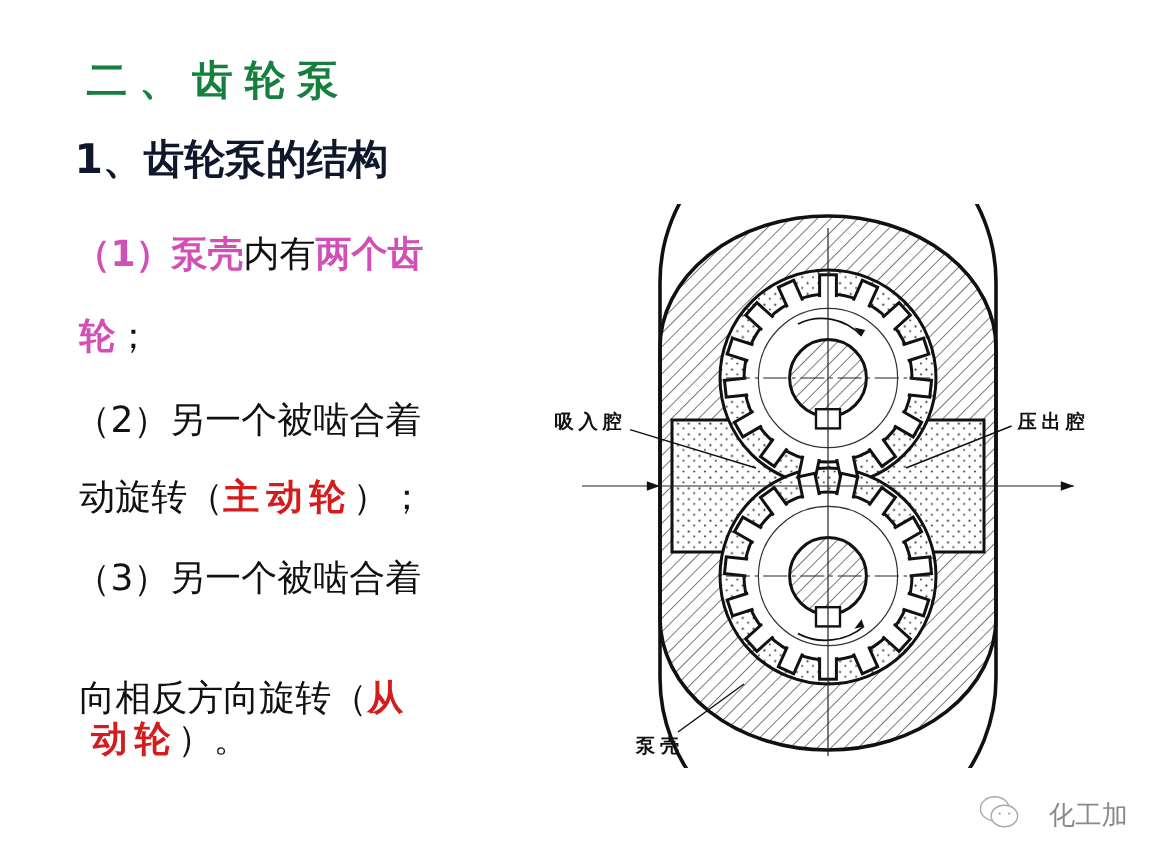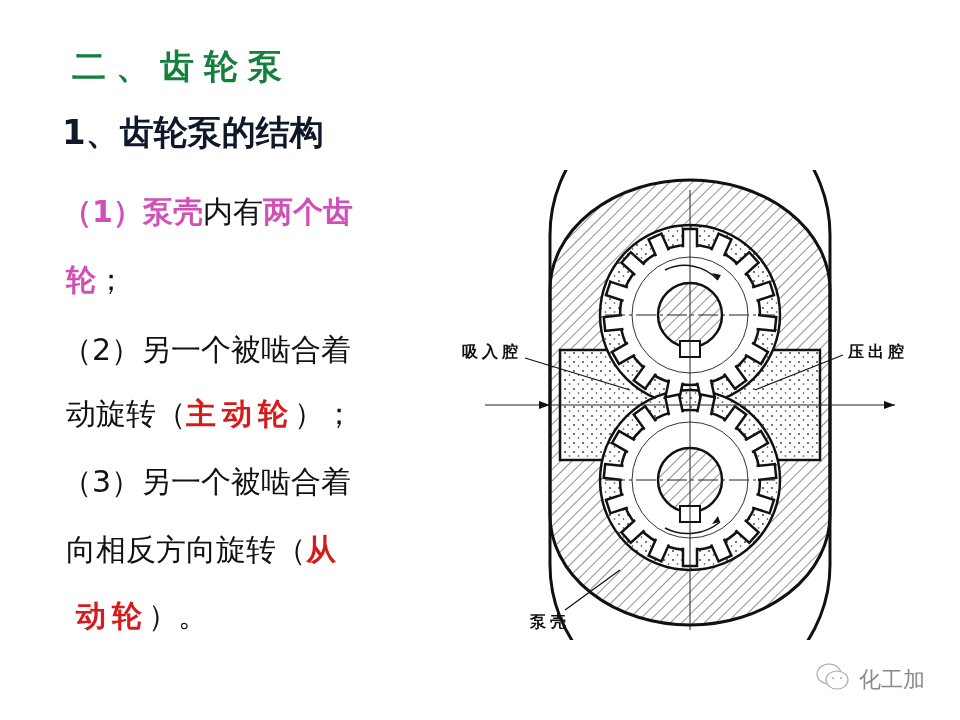--- a/index.html
+++ b/index.html
@@ -13,21 +13,21 @@
     font-family: "DejaVu Serif", serif; color:#15803d;
   }
   .h2 {
     left:62px; top:110px; font-size:34px; font-weight:bold; color:#0f172a;
   }
   .line { font-size:30px; color:#111; white-space:nowrap; }
   .pink { color:#d24fb8; font-weight:bold; }
   .red  { color:#d51c1c; font-weight:bold; font-family:"DejaVu Serif", serif; letter-spacing:6px; }
   .diagram { left:455px; top:170px; width:470px; height:470px; }
   .label-cn { font-family:"DejaVu Serif", serif; font-size:16px; color:#111; font-weight:bold; letter-spacing:4px; }
-  .wm { left:815px; top:662px; display:flex; align-items:center; gap:8px; color:#8a8a8a; font-size:22px; }
+  .wm { left:815px; top:662px; display:flex; align-items:center; gap:23px; color:#8a8a8a; font-size:22px; }
 </style>
 </head>
 <body>
 
 <div class="abs h1">二、齿轮泵</div>
 <div class="abs h2">1、齿轮泵的结构</div>
 
 <div class="abs line" style="left:62px; top:192px;">
   <span class="pink">（1）</span><span class="pink">泵壳</span><span>内有</span><span class="pink">两个齿</span>
 </div>
@@ -38,21 +38,21 @@
 <div class="abs line" style="left:62px; top:330px;">
   <span>（2）</span><span>另一个被啮合着</span>
 </div>
 <div class="abs line" style="left:66px; top:394px;">
   <span>动旋转（</span><span class="red">主动轮</span><span>）；</span>
 </div>
 
 <div class="abs line" style="left:62px; top:462px;">
   <span>（3）</span><span>另一个被啮合着</span>
 </div>
-<div class="abs line" style="left:66px; top:530px;">
+<div class="abs line" style="left:66px; top:562px;">
   <span>向相反方向旋转（</span><span class="red">从</span>
 </div>
 <div class="abs line" style="left:76px; top:596px;">
   <span class="red">动轮</span><span>）。</span>
 </div>
 
 <div class="abs diagram">
   <svg width="470" height="470" viewBox="0 0 470 470" xmlns="http://www.w3.org/2000/svg">
     <defs>
       <pattern id="hatch" width="8" height="8" patternUnits="userSpaceOnUse" patternTransform="rotate(45)">

